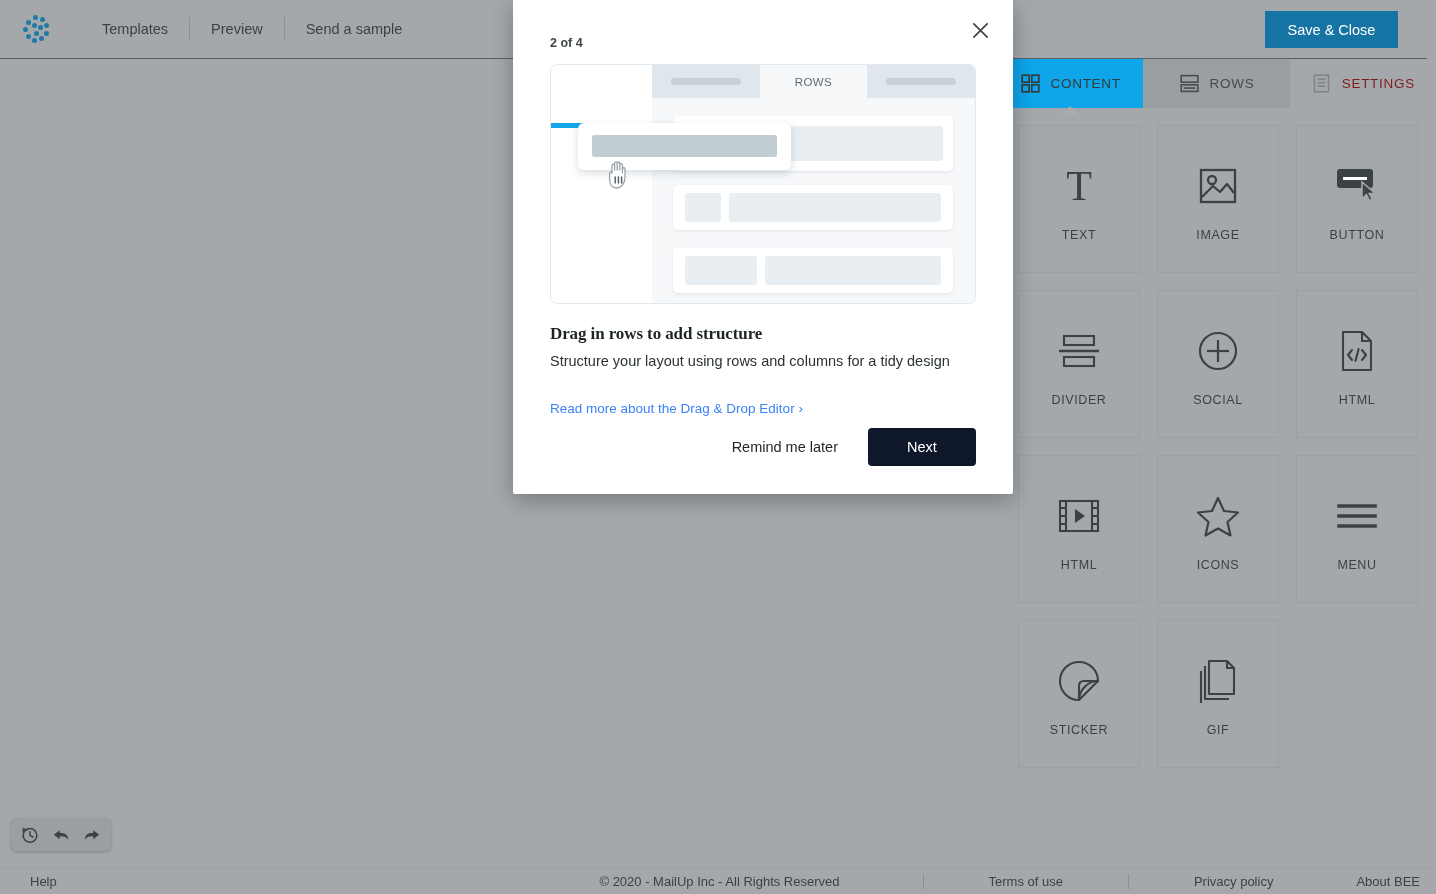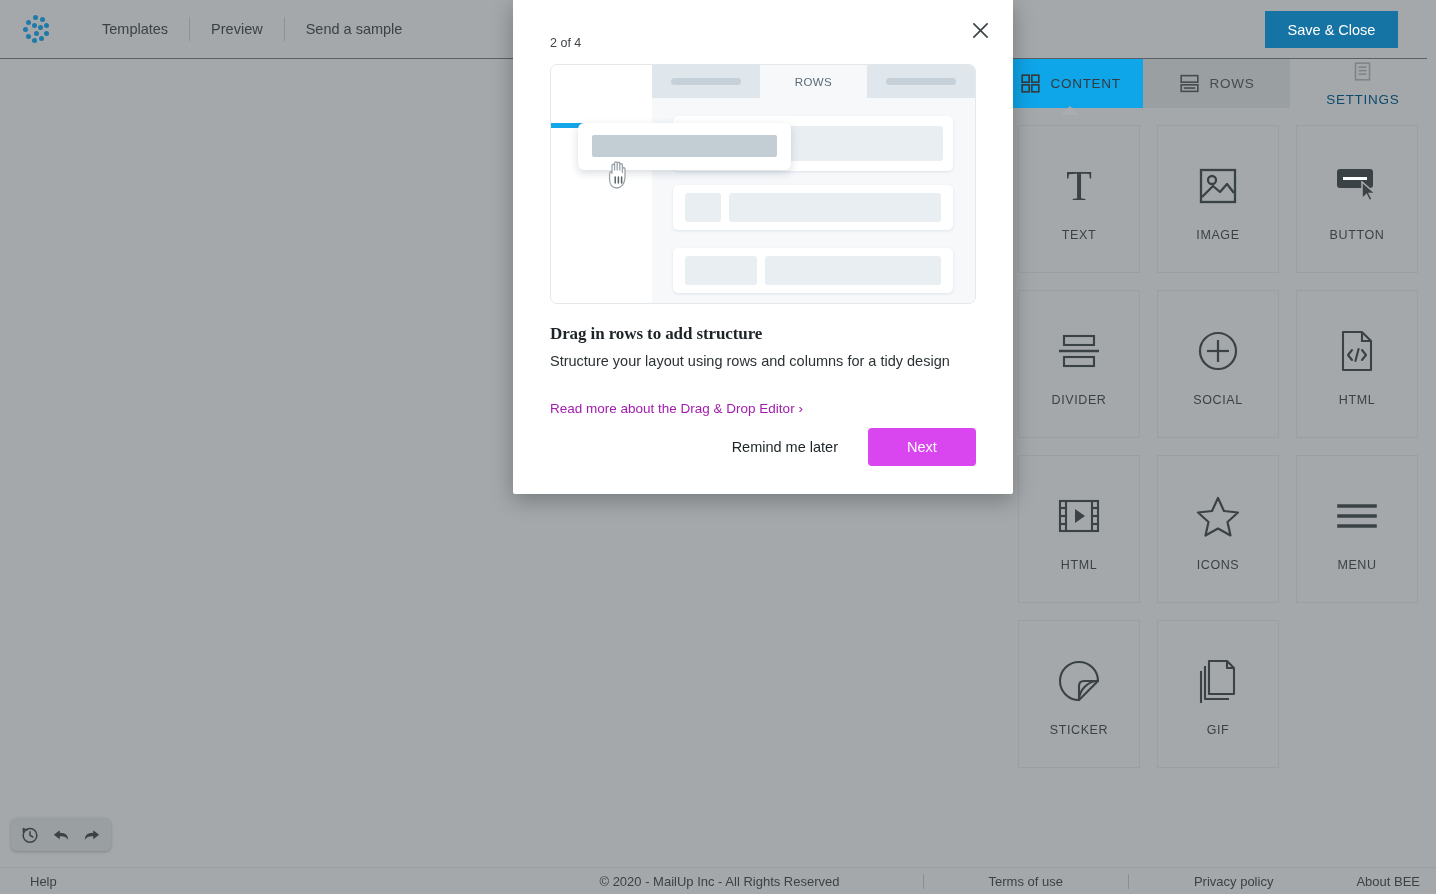--- a/index.html
+++ b/index.html
@@ -54,21 +54,21 @@
     background: #a4a8aa;
   }
   .tabs { display: flex; height: 49px; width: 439px; }
   .tab {
     flex: 1; display: flex; align-items: center; justify-content: center; gap: 10px;
     font-size: 13.5px; letter-spacing: .7px; color: #494f52; cursor: pointer;
     position: relative;
   }
   .tab.active { background: #0ea5e9; color: #353b3e; }
   .tab.hover  { background: #9a9fa1; color: #454b4e; }
-  .tab.inactive { color: #0c4a6e; flex-direction: column; }
+  .tab.inactive { color: #7f1d1d; }
   .tab svg { display: block; }
   .caret {
     position: absolute; left: 50%; top: 47px; transform: translateX(-50%);
     width: 0; height: 0; border-left: 9px solid transparent; border-right: 9px solid transparent;
     border-bottom: 9px solid #a9adaf;
   }
 
   .tilegrid {
     display: grid; grid-template-columns: repeat(3, 122px);
     gap: 17px; padding: 17px 21px 0 21px;
@@ -99,21 +99,21 @@
     position: absolute; left: 513px; top: 0px; width: 500px; height: 494px;
     background: #ffffff; box-shadow: 0 6px 22px rgba(0,0,0,.28);
     border-bottom-left-radius: 2px; border-bottom-right-radius: 2px;
     padding: 0 37px;
   }
   .modal-close {
     position: absolute; right: 20px; top: 17px; width: 26px; height: 26px;
     display: flex; align-items: center; justify-content: center; cursor: pointer;
     color: #3f464a;
   }
-  .stepcount { padding-top: 36px; font-size: 12.5px; color: #3f464a; }
+  .stepcount { padding-top: 36px; font-size: 12.5px; color: #3f464a; font-weight: bold; }
 
   
   .illu {
     margin-top: 14px; width: 426px; height: 240px;
     background: #ffffff; border: 1px solid #e2e8ec; border-radius: 7px;
     position: relative; overflow: hidden;
   }
   .illu-left { position: absolute; left: 0; top: 0; width: 101px; height: 240px; background: #fff; }
   .illu-left-bar { position: absolute; left: 0; top: 58px; width: 101px; height: 5px; background: #13a6e8; }
   .illu-right { position: absolute; left: 101px; top: 0; right: 0; bottom: 0; background: #f6f8fa; }
@@ -132,31 +132,31 @@
     background: #ffffff; border-radius: 6px; box-shadow: 0 3px 9px rgba(60,80,100,.20);
   }
   .drag-card .inner { position: absolute; left: 14px; top: 12px; width: 185px; height: 22px; background: #c3cdd4; border-radius: 2px; }
   .hand { position: absolute; left: 56px; top: 92px; width: 26px; height: 34px; }
 
   .modal-h {
     margin-top: 20px; font-size: 17px; font-weight: bold; color: #1d2427; letter-spacing: -.1px; font-family: Liberation Serif, serif;
   }
   .modal-p { margin-top: 9px; font-size: 14.5px; color: #2b3235; }
   .modal-link {
-    margin-top: 32px; font-size: 13.5px; color: #a21caf; cursor: pointer; display: inline-block;
+    margin-top: 32px; font-size: 13.5px; color: #3b82f6; cursor: pointer; display: inline-block;
   }
   .modal-actions {
     position: absolute; right: 37px; bottom: 28px; display: flex; align-items: center; gap: 14px;
   }
   .btn-later {
     background: transparent; border: none; font-family: inherit; font-size: 14.5px;
     color: #1d2427; padding: 10px 16px; cursor: pointer;
   }
   .btn-next {
-    background: #d946ef; border: none; font-family: inherit; font-size: 14.5px;
+    background: #0f172a; border: none; font-family: inherit; font-size: 14.5px;
     color: #ffffff; width: 108px; height: 38px; border-radius: 4px; cursor: pointer;
   }
 </style>
 </head>
 <body>
 
 <div id="app">
 
   <div class="topbar">
     <div class="logo">

